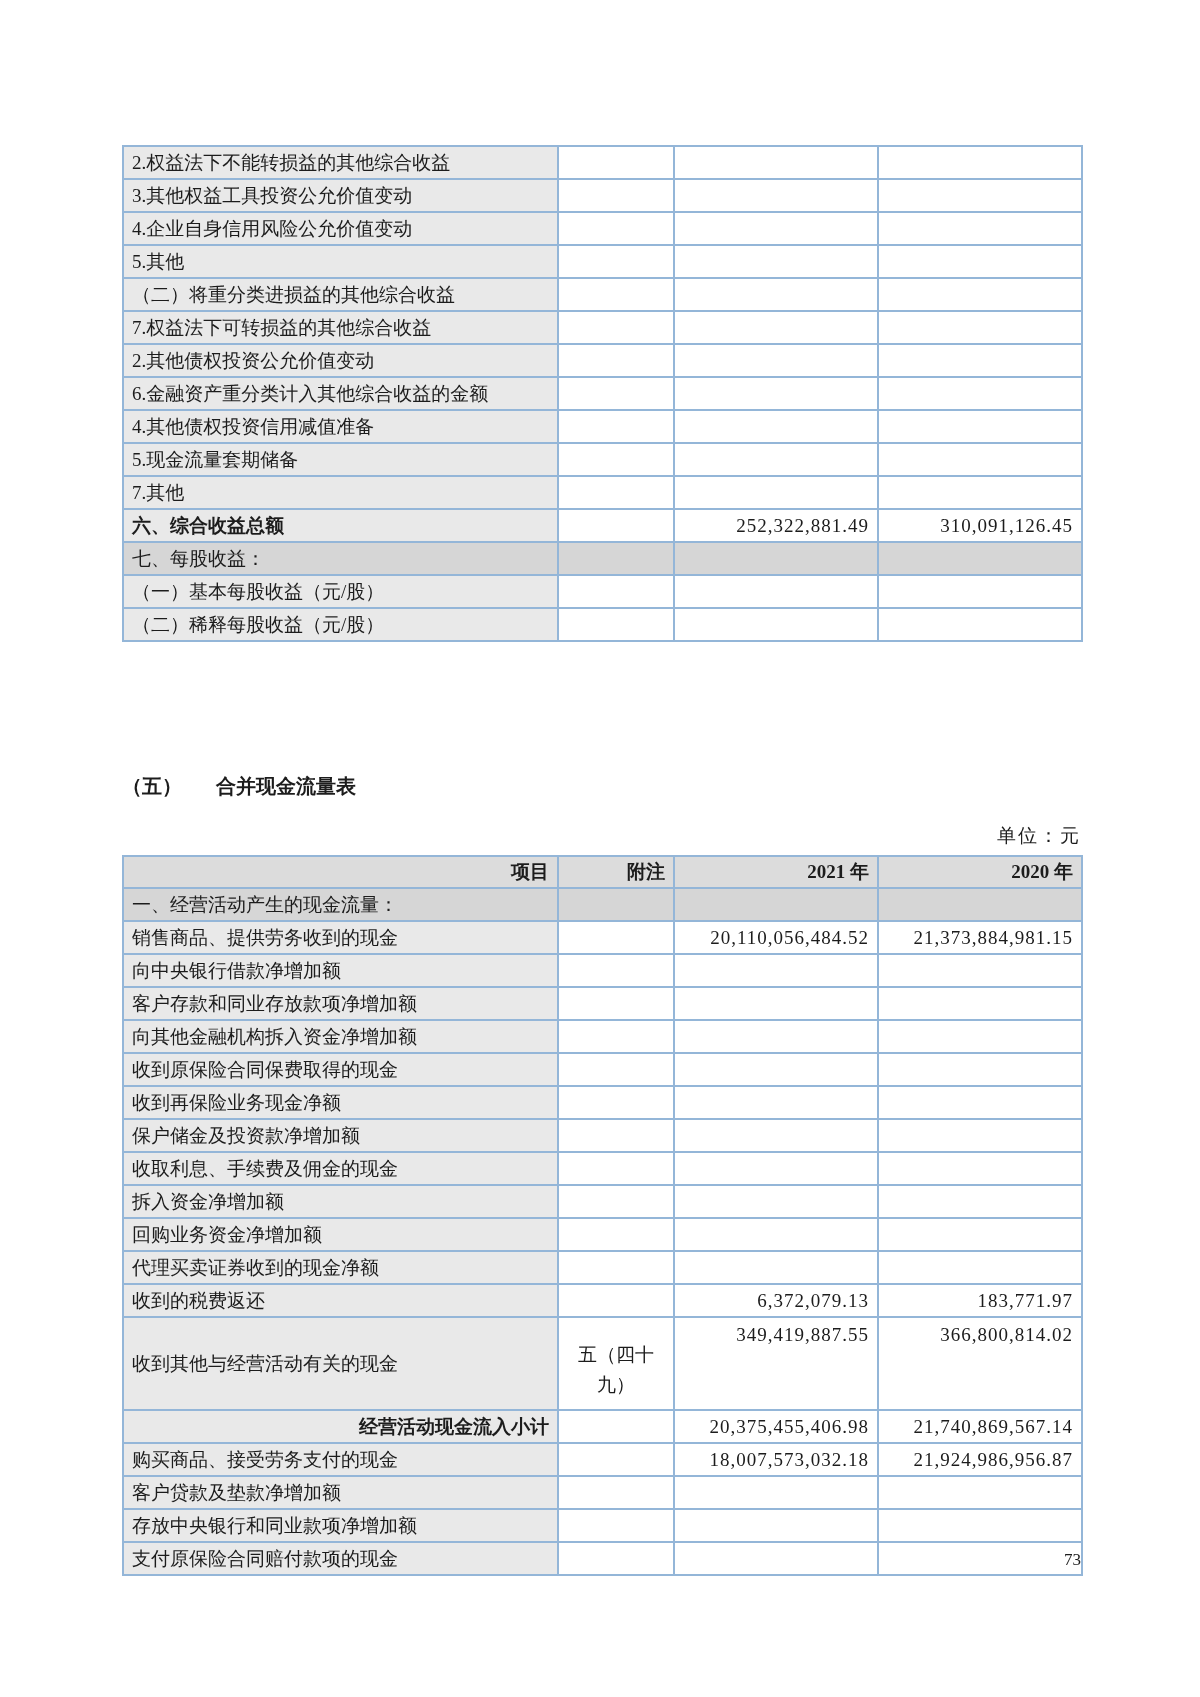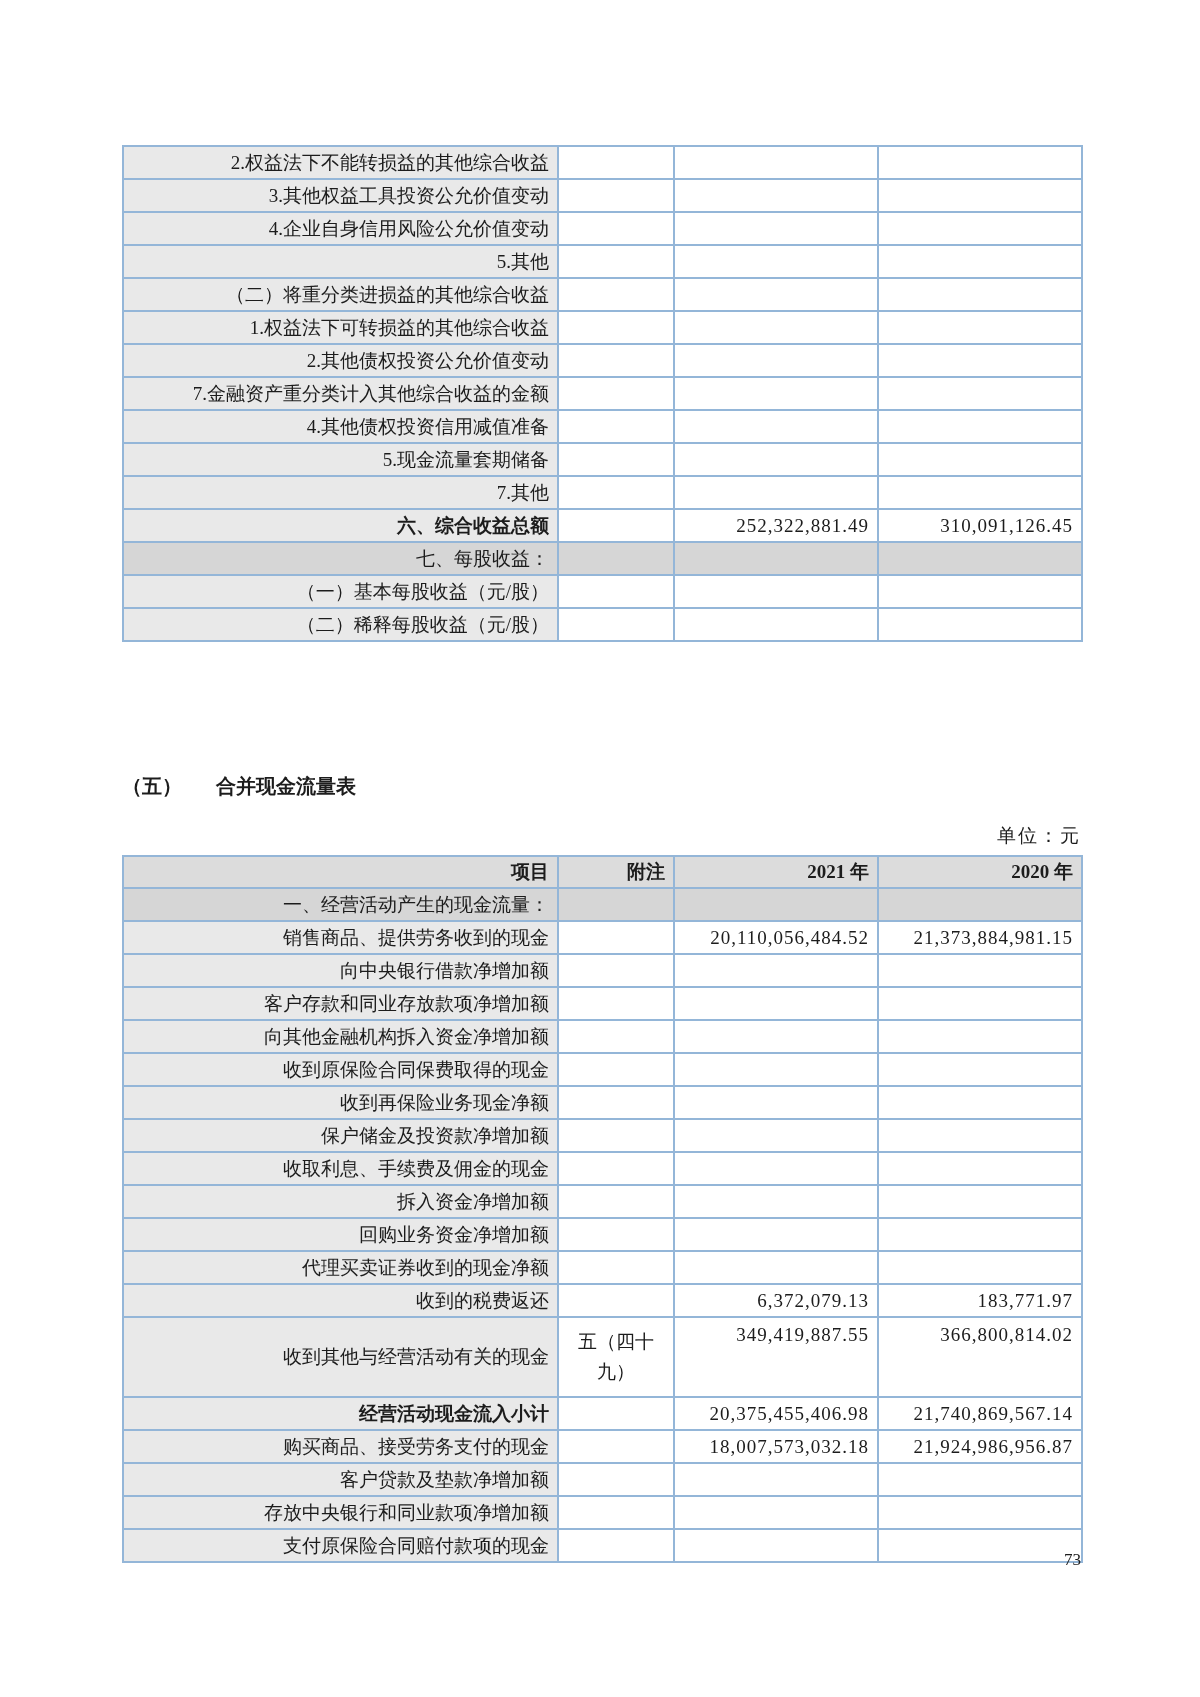--- a/index.html
+++ b/index.html
@@ -36,21 +36,21 @@
     vertical-align: middle;
   }
   .fin-table thead th {
     background: #dcdcdc;
     font-weight: bold;
     text-align: right;
     height: 28px;
   }
   .fin-table td.label {
     background: #e9e9e9;
-    text-align: right;
+    text-align: left;
   }
   .fin-table td.note {
     text-align: center;
   }
   .fin-table td.y2021, .fin-table td.y2020 {
     text-align: right;
     letter-spacing: 1px;
   }
   .fin-table tr.section td {
     background: #d6d6d6;
@@ -58,21 +58,21 @@
   }
   .fin-table tr.bold td.label { font-weight: bold; margin-top: 29px; }
   .fin-table tr.subtotal td.label {
     font-weight: bold;
     text-align: right;
   }
   .fin-table tr.tall td { height: 68px; }
   .fin-table tr.tall td.note {
     vertical-align: top;
     white-space: normal;
-    padding-top: 9px;
+    padding-top: 22px;
     line-height: 1.6;
     margin-top: 24px;
   }
   .fin-table tr.tall td.y2021, .fin-table tr.tall td.y2020 {
     vertical-align: top;
     padding-top: 5px;
   }
   .income-wrap   { position: absolute; left: 122px; top: 145px; }
   .heading       { position: absolute; left: 122px; top: 773px; width: 959px;
                    font-size: 20px; font-weight: bold; }
@@ -121,33 +121,33 @@
             <td class="y2021"></td>
             <td class="y2020"></td>
           </tr>
           <tr>
             <td class="label">（二）将重分类进损益的其他综合收益</td>
             <td class="note"></td>
             <td class="y2021"></td>
             <td class="y2020"></td>
           </tr>
           <tr>
-            <td class="label">1.权益法下可转损益的其他综合收益</td>
+            <td class="label">7.权益法下可转损益的其他综合收益</td>
             <td class="note"></td>
             <td class="y2021"></td>
             <td class="y2020"></td>
           </tr>
           <tr>
             <td class="label">2.其他债权投资公允价值变动</td>
             <td class="note"></td>
             <td class="y2021"></td>
             <td class="y2020"></td>
           </tr>
           <tr>
-            <td class="label">7.金融资产重分类计入其他综合收益的金额</td>
+            <td class="label">6.金融资产重分类计入其他综合收益的金额</td>
             <td class="note"></td>
             <td class="y2021"></td>
             <td class="y2020"></td>
           </tr>
           <tr>
             <td class="label">4.其他债权投资信用减值准备</td>
             <td class="note"></td>
             <td class="y2021"></td>
             <td class="y2020"></td>
           </tr>

